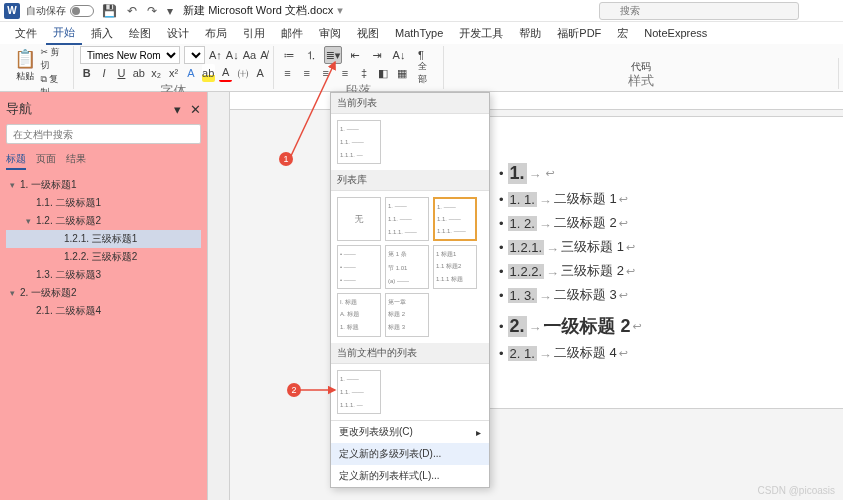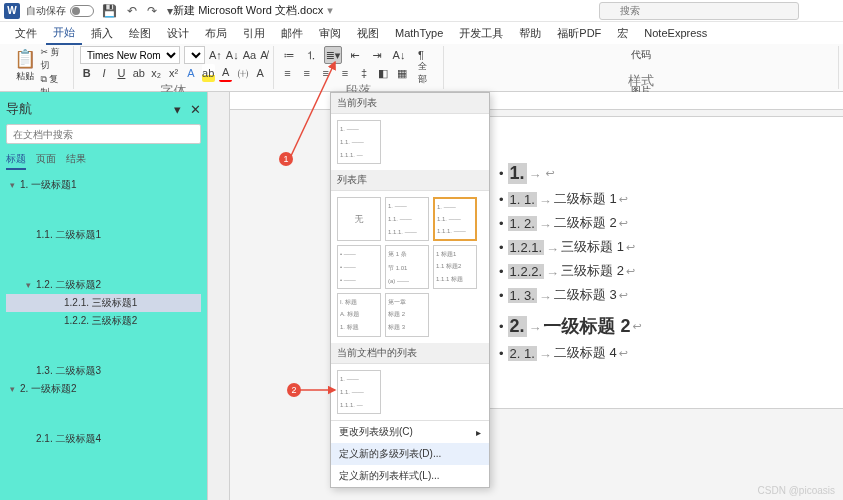--- a/index.html
+++ b/index.html
@@ -6,60 +6,60 @@
 body { background: #fff; font-size: 11px; color: #333; overflow: hidden; width: 843px; height: 500px; position: relative; }
 
 
 .titlebar { height: 22px; background: #fff; display: flex; align-items: center; padding: 0 4px; border-bottom: 1px solid #e5e5e5; }
 .w-icon { width: 16px; height: 16px; background: #2b579a; color: #fff; font-weight: bold; font-size: 10px; display: flex; align-items: center; justify-content: center; border-radius: 2px; margin-right: 6px; }
 .autosave { display: flex; align-items: center; gap: 4px; font-size: 10px; color: #444; }
 .toggle { width: 24px; height: 12px; border: 1px solid #888; border-radius: 6px; position: relative; background: #fff; }
 .toggle::after { content: ""; width: 8px; height: 8px; background: #888; border-radius: 50%; position: absolute; left: 1px; top: 1px; }
 .qat { display: flex; gap: 10px; margin-left: 8px; align-items: center; }
 .qat span { color: #555; font-size: 12px; }
-.docname { font-size: 11px; color: #222; }
+.docname { margin-left: 10px; font-size: 11px; color: #222; }
 .searchbox { margin-left: auto; margin-right: 40px; display: flex; align-items: center; }
 .searchbox input { width: 200px; height: 18px; border: 1px solid #ccc; border-radius: 3px; padding: 0 6px 0 20px; font-size: 10px; background: #f5f5f5; }
 
 
 .ribbontabs { height: 22px; display: flex; align-items: center; padding: 0 8px; gap: 2px; }
 .ribbontabs .tab { padding: 3px 7px; font-size: 11px; color: #333; cursor: pointer; }
 .ribbontabs .tab.active { border-bottom: 2px solid #2b579a; color: #2b579a; font-weight: 500; }
 
 
 .ribbon { height: 48px; background: #fafafa; border-bottom: 1px solid #d0d0d0; display: flex; padding: 2px 4px; }
 .group { display: flex; flex-direction: column; justify-content: space-between; border-right: 1px solid #e0e0e0; padding: 0 6px; }
 .grouprow { display: flex; gap: 4px; align-items: center; }
 .groupname { font-size: 13px; color: #777; text-align: center; }
 .icbtn { width: 18px; height: 18px; display: flex; align-items: center; justify-content: center; color: #444; cursor: pointer; font-size: 11px; border-radius: 2px; }
 .icbtn.active { background: #d0d0d0; border: 1px solid #888; }
 .fontsel { height: 18px; border: 1px solid #ccc; font-size: 10px; padding: 0 2px; background: #fff; }
 .clipbtn { display: flex; flex-direction: column; align-items: center; cursor: pointer; padding: 2px 4px; }
 .clipbtn .ic { font-size: 18px; color: #e8a33d; }
 .miniclip { display: flex; flex-direction: column; gap: 1px; font-size: 9px; color: #444; }
-.styles-area { flex: 1; display: flex; align-items: center; gap: 18px; padding: 0 12px; position: relative; }
+.styles-area { flex: 1; display: flex; align-items: center; gap: 18px; padding: 0 12px; position: relative; margin-top: 12px; }
 .stylebtn { font-size: 10px; color: #444; padding: 2px 6px; }
 .style-h1 { font-family: "SimSun", serif; font-size: 15px; font-weight: bold; color: #2b579a; }
 .style-h2 { font-family: "SimSun", serif; font-size: 13px; font-weight: bold; }
 .style-h3 { background: #e0e0e0; padding: 2px 6px; font-size: 11px; }
 
 
 .bodyarea { display: flex; height: calc(500px - 22px - 22px - 48px); }
 
 
-.navpane { width: 208px; border-right: 1px solid #d0d0d0; background: #5eead4; padding: 6px; }
+.navpane { width: 208px; border-right: 1px solid #d0d0d0; background: #fca5a5; padding: 6px; }
 .navtitle { font-size: 13px; display: flex; justify-content: space-between; align-items: center; padding: 2px 0 6px; }
 .navsearch input { width: 100%; height: 20px; border: 1px solid #ccc; padding: 0 6px; font-size: 10px; border-radius: 2px; }
 .navtabs { display: flex; gap: 10px; margin: 8px 0 6px; font-size: 10px; }
 .navtabs .nt { padding-bottom: 2px; cursor: pointer; color: #555; }
 .navtabs .nt.active { border-bottom: 2px solid #2b579a; color: #2b579a; }
 .tree { font-size: 10px; }
 .tree-item { padding: 2px 0 2px 4px; display: flex; align-items: center; gap: 2px; cursor: pointer; }
 .tree-item.l1 { padding-left: 4px; }
-.tree-item.l2 { padding-left: 20px; margin-top: 32px; }
+.tree-item.l2 { padding-left: 20px; }
 .tree-item.l3 { padding-left: 48px; }
 .tree-item.sel { background: #d0d8e8; }
 .caret { width: 8px; font-size: 9px; color: #666; }
 
 
 .rulerv { width: 22px; background: #f0f0f0; border-right: 1px solid #d0d0d0; }
 
 
 .docarea { flex: 1; background: #f4f4f4; position: relative; overflow: hidden; }
 .rulerh { height: 18px; background: #fff; border-bottom: 1px solid #d0d0d0; }

